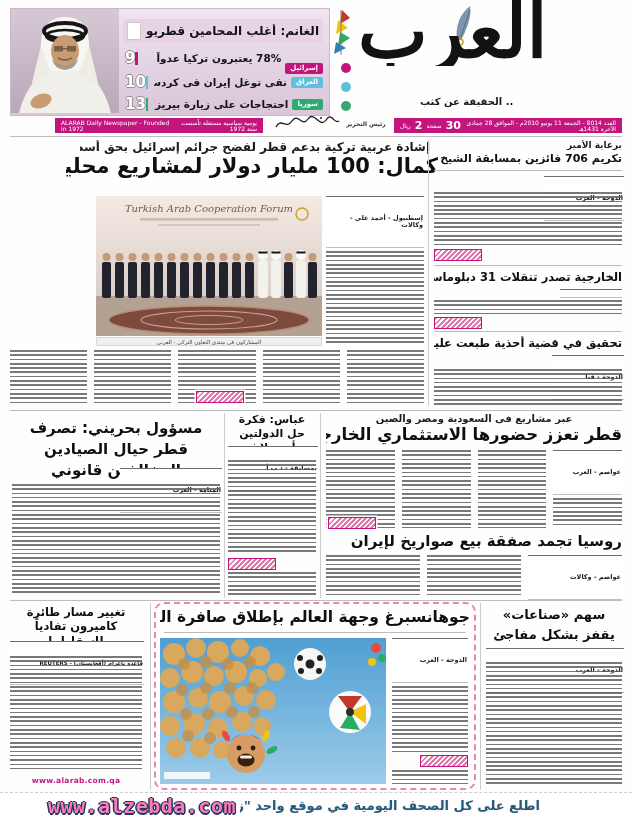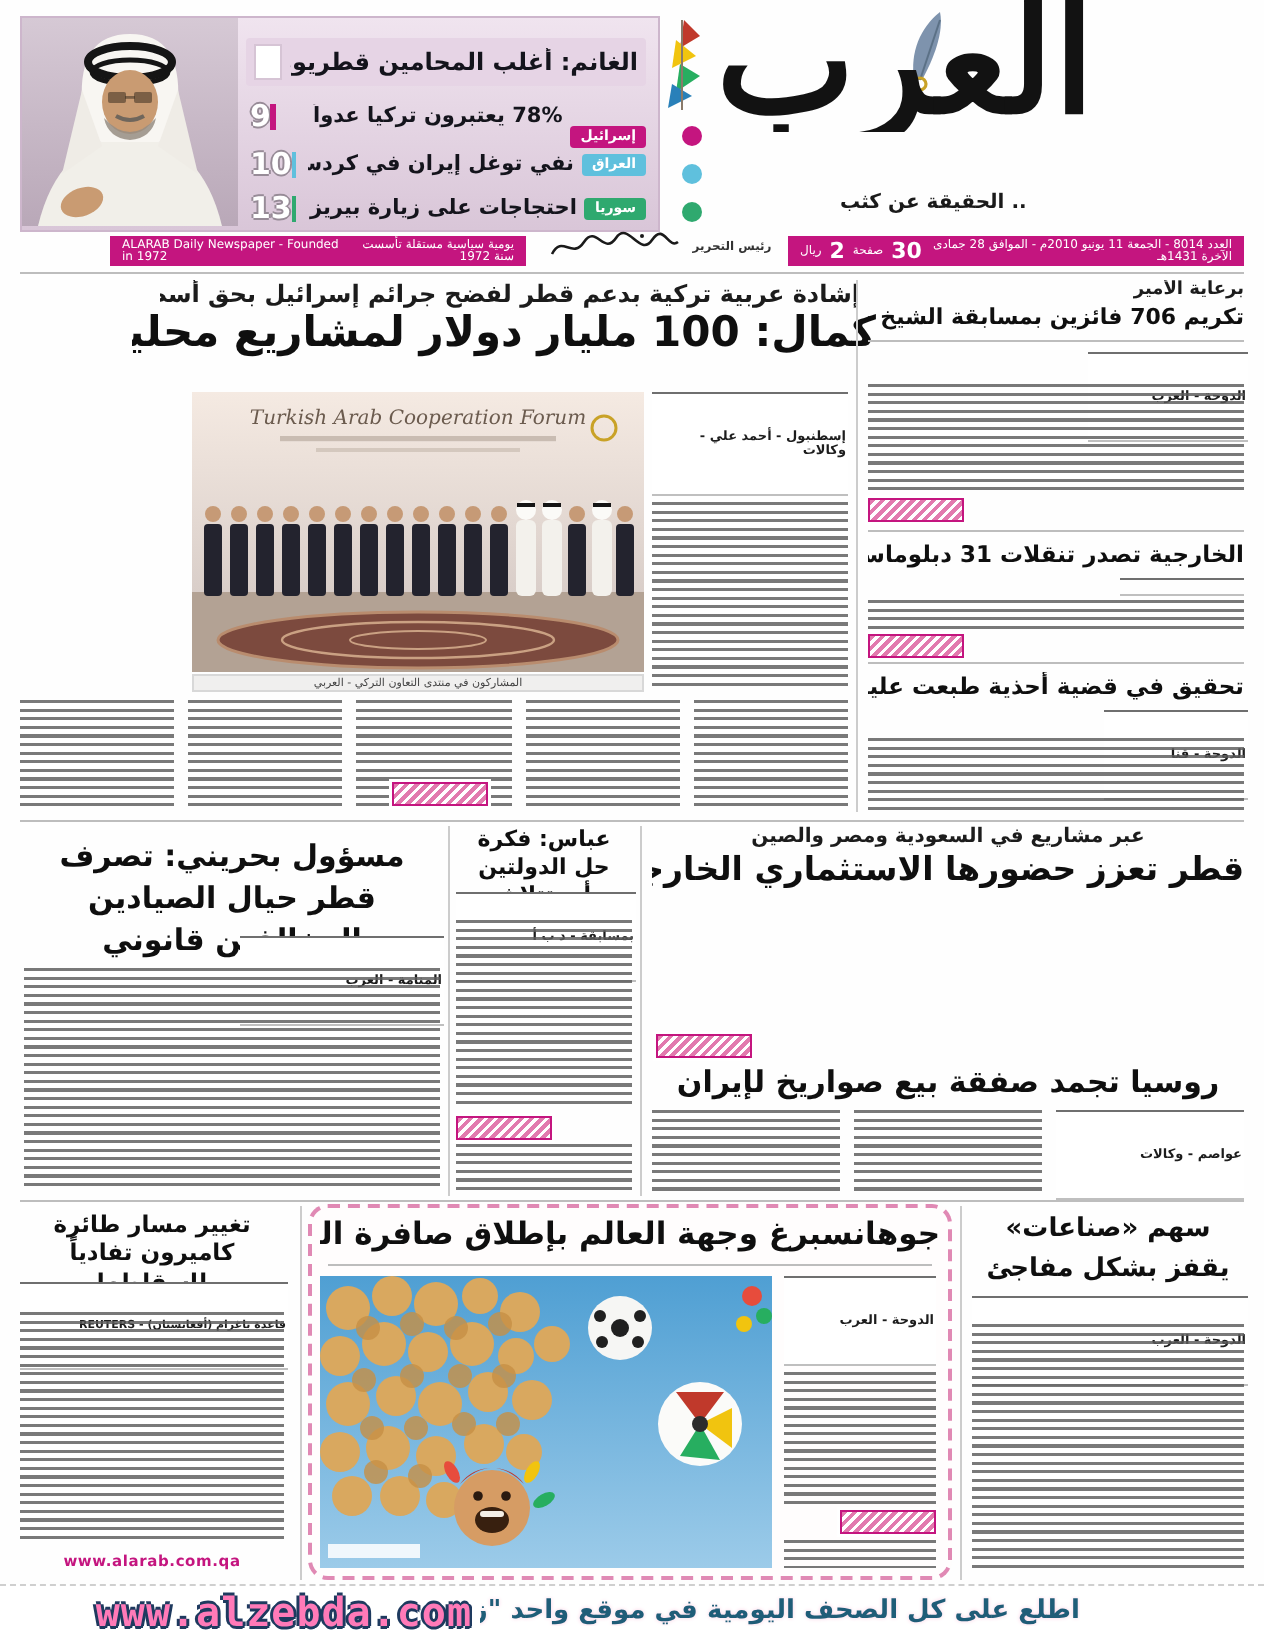--- a/index.html
+++ b/index.html
@@ -245,23 +245,32 @@
   <div class="abs hl nw" style="left:434px;top:336px;width:188px;font-size:11.5px">تحقيق في قضية أحذية طبعت عليها آية قرآنية</div>
   <div class="abs byl" style="left:552px;top:355px;width:70px">الدوحة - قنا</div>
   <div class="abs ft" style="left:434px;top:369px;width:188px;height:36px"></div>
 
   <div class="abs hdiv" style="left:10px;top:410px;width:612px"></div>
   <div class="abs vdiv" style="left:224px;top:413px;height:185px"></div>
   <div class="abs vdiv" style="left:320px;top:413px;height:185px"></div>
 
   <div class="abs kick ctr nw" style="left:326px;top:413px;width:296px;font-size:10px">عبر مشاريع في السعودية ومصر والصين</div>
   <div class="abs hl ctr nw" style="left:326px;top:425px;width:296px;font-size:16.5px">قطر تعزز حضورها الاستثماري الخارجي</div>
+  <div class="abs cols" style="left:326px;top:450px;width:296px;height:78px">
+    <div class="colstack">
+      <div class="byl">عواصم - العرب</div>
+      <div class="ft"></div>
+    </div>
+    <div class="ft"></div>
+    <div class="ft"></div>
+    <div class="ft"></div>
+  </div>
   <div class="abs dtag" style="left:328px;top:517px"></div>
 
-  <div class="abs hl nw" style="left:326px;top:532px;width:296px;font-size:15px;text-align:center">روسيا تجمد صفقة بيع صواريخ لإيران</div>
+  <div class="abs hl nw" style="left:326px;top:532px;width:296px;font-size:15px;text-align:right">روسيا تجمد صفقة بيع صواريخ لإيران</div>
   <div class="abs cols" style="left:326px;top:555px;width:296px;height:43px">
     <div class="colstack">
       <div class="byl">عواصم - وكالات</div>
       <div class="ft"></div>
     </div>
     <div class="ft"></div>
     <div class="ft"></div>
   </div>
 
   <div class="abs hl ctr" style="left:228px;top:413px;width:88px;font-size:11px">عباس: فكرة حل الدولتين بدأت تتلاشى</div>

